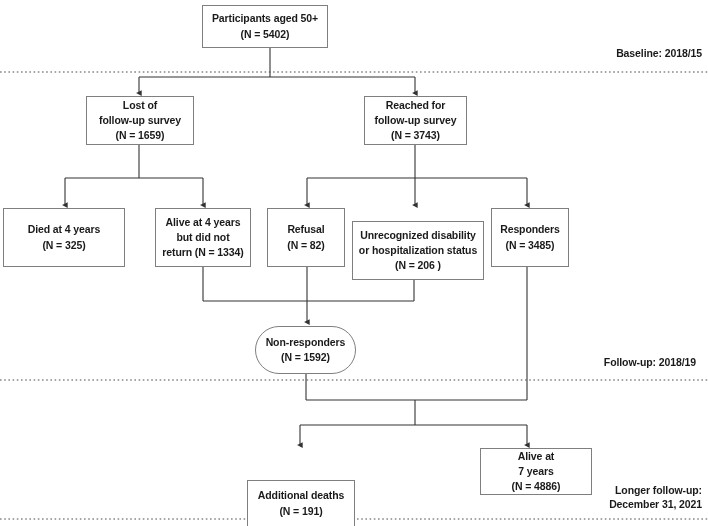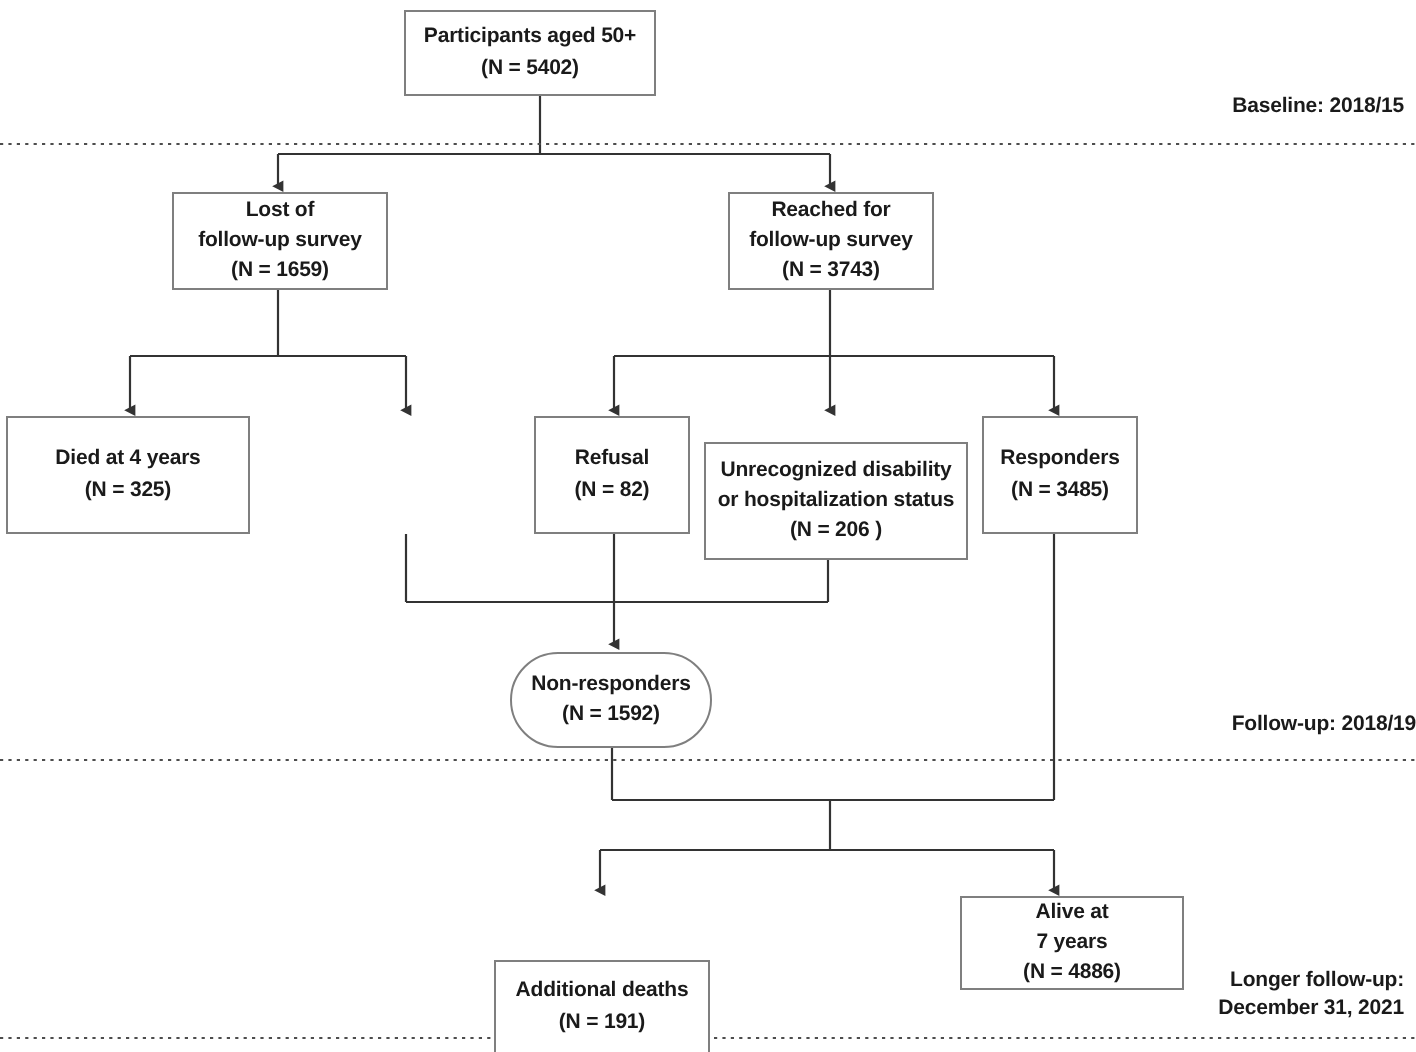--- a/index.html
+++ b/index.html
@@ -125,20 +125,25 @@
     <span class="node-text">Reached for
 follow-up survey
 (N = 3743)</span>
   </div>
 
   <div class="node-box" style="left:3px; top:208px; width:122px; height:59px;">
     <span class="node-text">Died at 4 years
 (N = 325)</span>
   </div>
 
+  <div class="node-box" style="left:155px; top:208px; width:96px; height:59px;">
+    <span class="node-text">Alive at 4 years
+but did not
+return (N = 1334)</span>
+  </div>
 
   <div class="node-box" style="left:267px; top:208px; width:78px; height:59px;">
     <span class="node-text">Refusal
 (N = 82)</span>
   </div>
 
   <div class="node-box" style="left:352px; top:208px; width:132px; height:59px;margin-top:13px;">
     <span class="node-text">Unrecognized disability
 or hospitalization status
 (N = 206 )</span>
@@ -160,18 +165,18 @@
   </div>
 
   <div class="node-box" style="left:480px; top:448px; width:112px; height:47px;">
     <span class="node-text">Alive at
 7 years
 (N = 4886)</span>
   </div>
 
   <div class="stage-label" style="right:6px; top:46px;">Baseline: 2018/15</div>
 
-  <div class="stage-label" style="right:0; top:355px;text-align:center;">Follow-up: 2018/19</div>
+  <div class="stage-label" style="right:12px; top:355px;text-align:center;">Follow-up: 2018/19</div>
 
   <div class="stage-label" style="right:6px; top:483px;">Longer follow-up:
 December 31, 2021</div>
 
 </div>
 
 </body></html>

